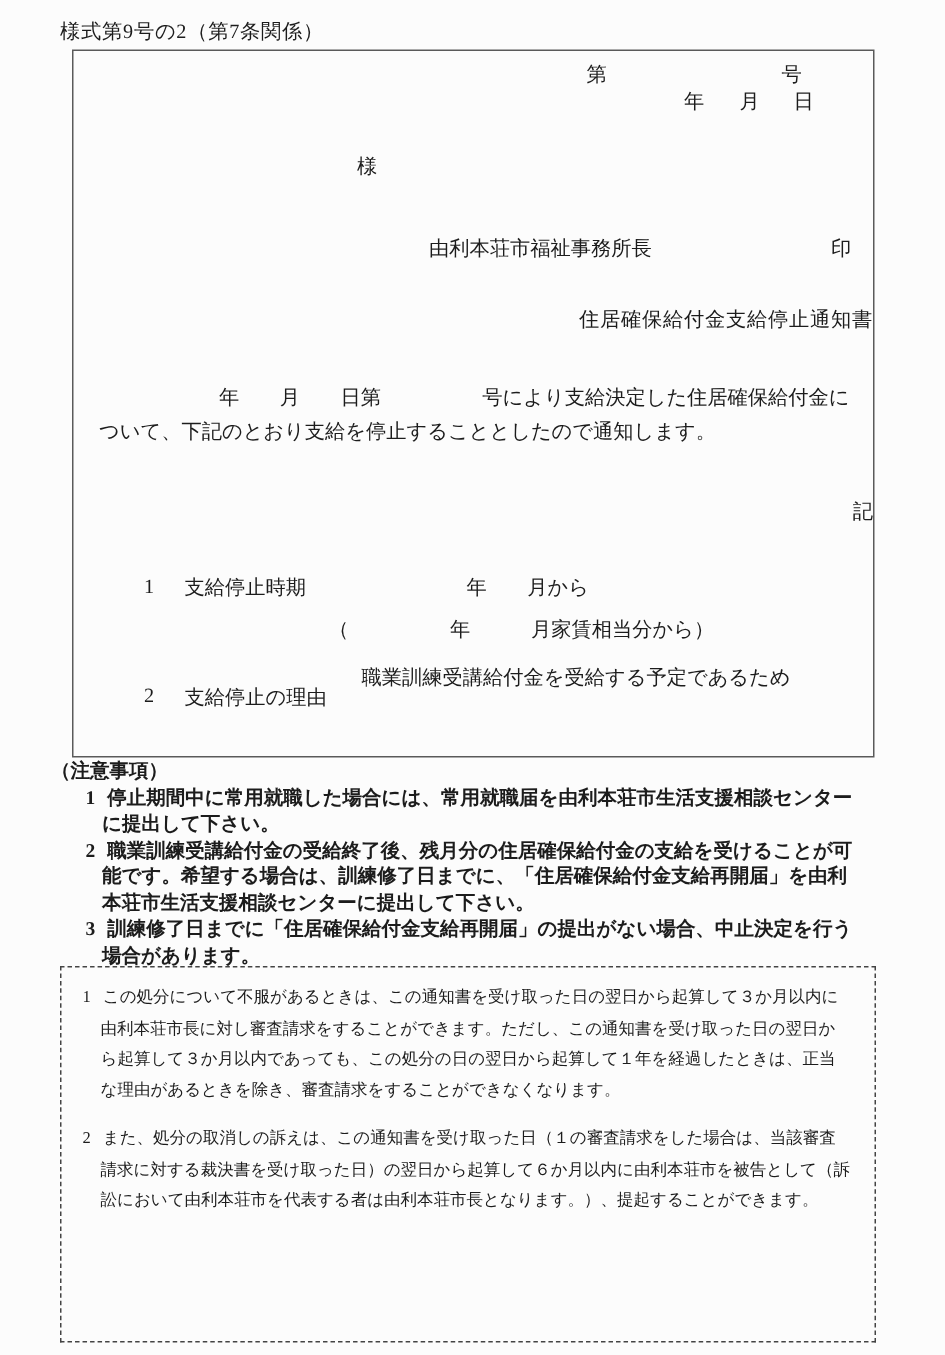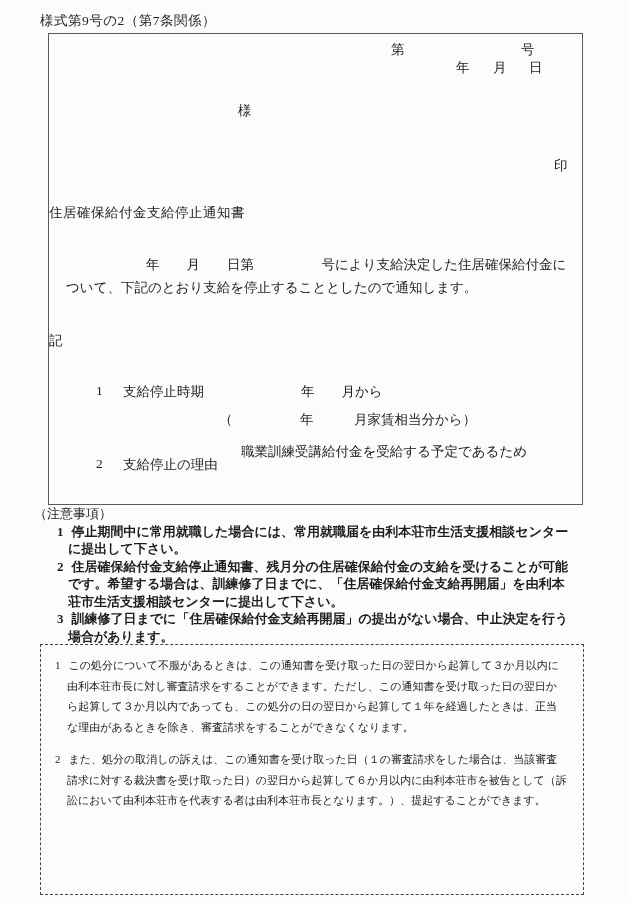--- a/index.html
+++ b/index.html
@@ -9,23 +9,23 @@
     color:#1c1c1c;
     font-family:"Liberation Serif","DejaVu Serif",serif;
   }
   .page{position:relative;width:630px;height:903px;overflow:hidden;background:#fcfcfc;}
   .form-label{position:absolute;left:40px;top:12px;font-size:13.5px;letter-spacing:.5px;}
   .notice-box{
     position:absolute;left:48px;top:33px;width:533px;height:470px;
     border:1px solid #5a5a5a;font-size:13.5px;
   }
   .abs{position:absolute;white-space:pre;}
-  .center-line{position:absolute;left:0;right:0;text-align:left;white-space:pre;}
+  .center-line{position:absolute;left:0;right:0;text-align:right;white-space:pre;}
   .notes{position:absolute;left:34px;top:505px;width:540px;font-size:13px;line-height:17.5px;}
-  .notes-heading{font-weight:normal;}
+  .notes-heading{font-weight:bold;}
   .note-item{padding-left:34px;text-indent:-11px;font-weight:bold;}
   .note-no{display:inline-block;text-indent:0;margin-right:8px;}
   .appeal-box{
     position:absolute;left:40px;top:644px;width:544px;height:251px;
     box-sizing:border-box;border:1px dashed #444;
     padding:10px 16px 0 14px;
     font-size:11px;line-height:20.5px;
   }
   .appeal-item{padding-left:12px;text-indent:-12px;}
   .appeal-no{display:inline-block;text-indent:0;margin-right:8px;}
@@ -43,46 +43,47 @@
 
     <span class="abs" style="top:7px;left:342px">第</span>
     <span class="abs" style="top:7px;left:472px">号</span>
 
     <span class="abs" style="top:25px;left:407px">年</span>
     <span class="abs" style="top:25px;left:444px">月</span>
     <span class="abs" style="top:25px;left:480px">日</span>
 
     <span class="abs" style="top:68px;left:189px">様</span>
 
+    <span class="abs" style="top:123px;left:237px">由利本荘市福祉事務所長</span>
     <span class="abs" style="top:123px;left:505px">印</span>
 
     <div class="center-line" style="top:170px;letter-spacing:.5px">住居確保給付金支給停止通知書</div>
 
     <div class="abs" style="top:245px;left:17px">ついて、下記のとおり支給を停止することとしたので通知します。</div>
     <div class="abs" style="top:222px;left:97px">年　　月　　日第　　　　　号により支給決定した住居確保給付金に</div>
 
     <div class="center-line" style="top:298px">記</div>
 
     <span class="abs" style="top:349px;left:47px">1</span>
     <span class="abs" style="top:349px;left:74px">支給停止時期</span>
-    <span class="abs" style="top:349px;left:252px">年　　月から</span>
+    <span class="abs" style="top:349px;left:262px">年　　月から</span>
     <span class="abs" style="top:377px;left:170px">（　　　　　年　　　月家賃相当分から）</span>
 
     <span class="abs" style="top:422px;left:47px">2</span>
     <span class="abs" style="top:422px;left:74px">支給停止の理由</span>
     <span class="abs" style="top:409px;left:192px">職業訓練受講給付金を受給する予定であるため</span>
   </div>
 
   <div class="notes">
     <div class="notes-heading">（注意事項）</div>
     <div class="note-item">
       <span class="note-no">1</span><span>停止期間中に常用就職した場合には、常用就職届を由利本荘市生活支援相談センターに提出して下さい。</span>
     </div>
     <div class="note-item">
-      <span class="note-no">2</span><span>住居確保給付金支給停止通知書、残月分の住居確保給付金の支給を受けることが可能です。希望する場合は、訓練修了日までに、「住居確保給付金支給再開届」を由利本荘市生活支援相談センターに提出して下さい。</span>
+      <span class="note-no">2</span><span>職業訓練受講給付金の受給終了後、残月分の住居確保給付金の支給を受けることが可能です。希望する場合は、訓練修了日までに、「住居確保給付金支給再開届」を由利本荘市生活支援相談センターに提出して下さい。</span>
     </div>
     <div class="note-item">
       <span class="note-no">3</span><span>訓練修了日までに「住居確保給付金支給再開届」の提出がない場合、中止決定を行う場合があります。</span>
     </div>
   </div>
 
   <div class="appeal-box">
     <div class="appeal-item">
       <span class="appeal-no">1</span><span>この処分について不服があるときは、この通知書を受け取った日の翌日から起算して３か月以内に由利本荘市長に対し審査請求をすることができます。ただし、この通知書を受け取った日の翌日から起算して３か月以内であっても、この処分の日の翌日から起算して１年を経過したときは、正当な理由があるときを除き、審査請求をすることができなくなります。</span>
     </div>

